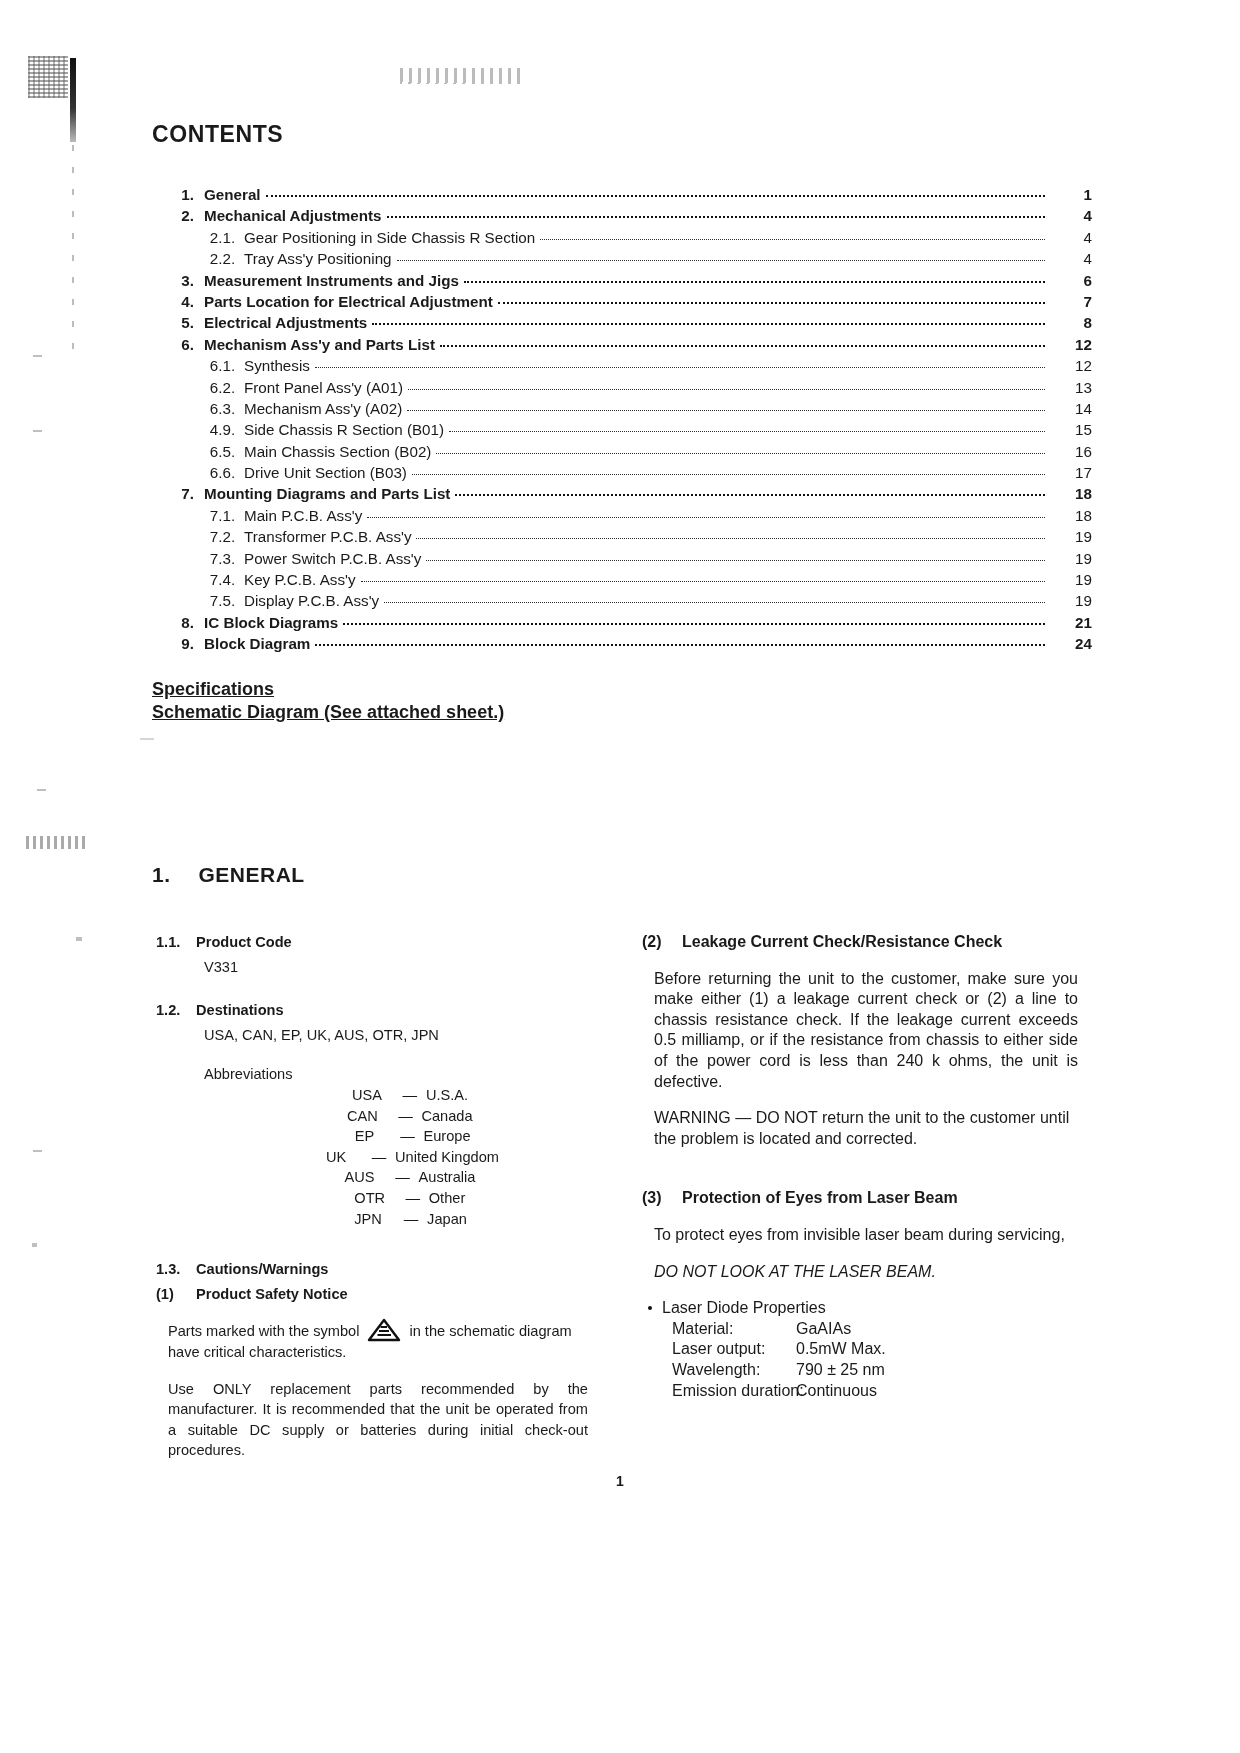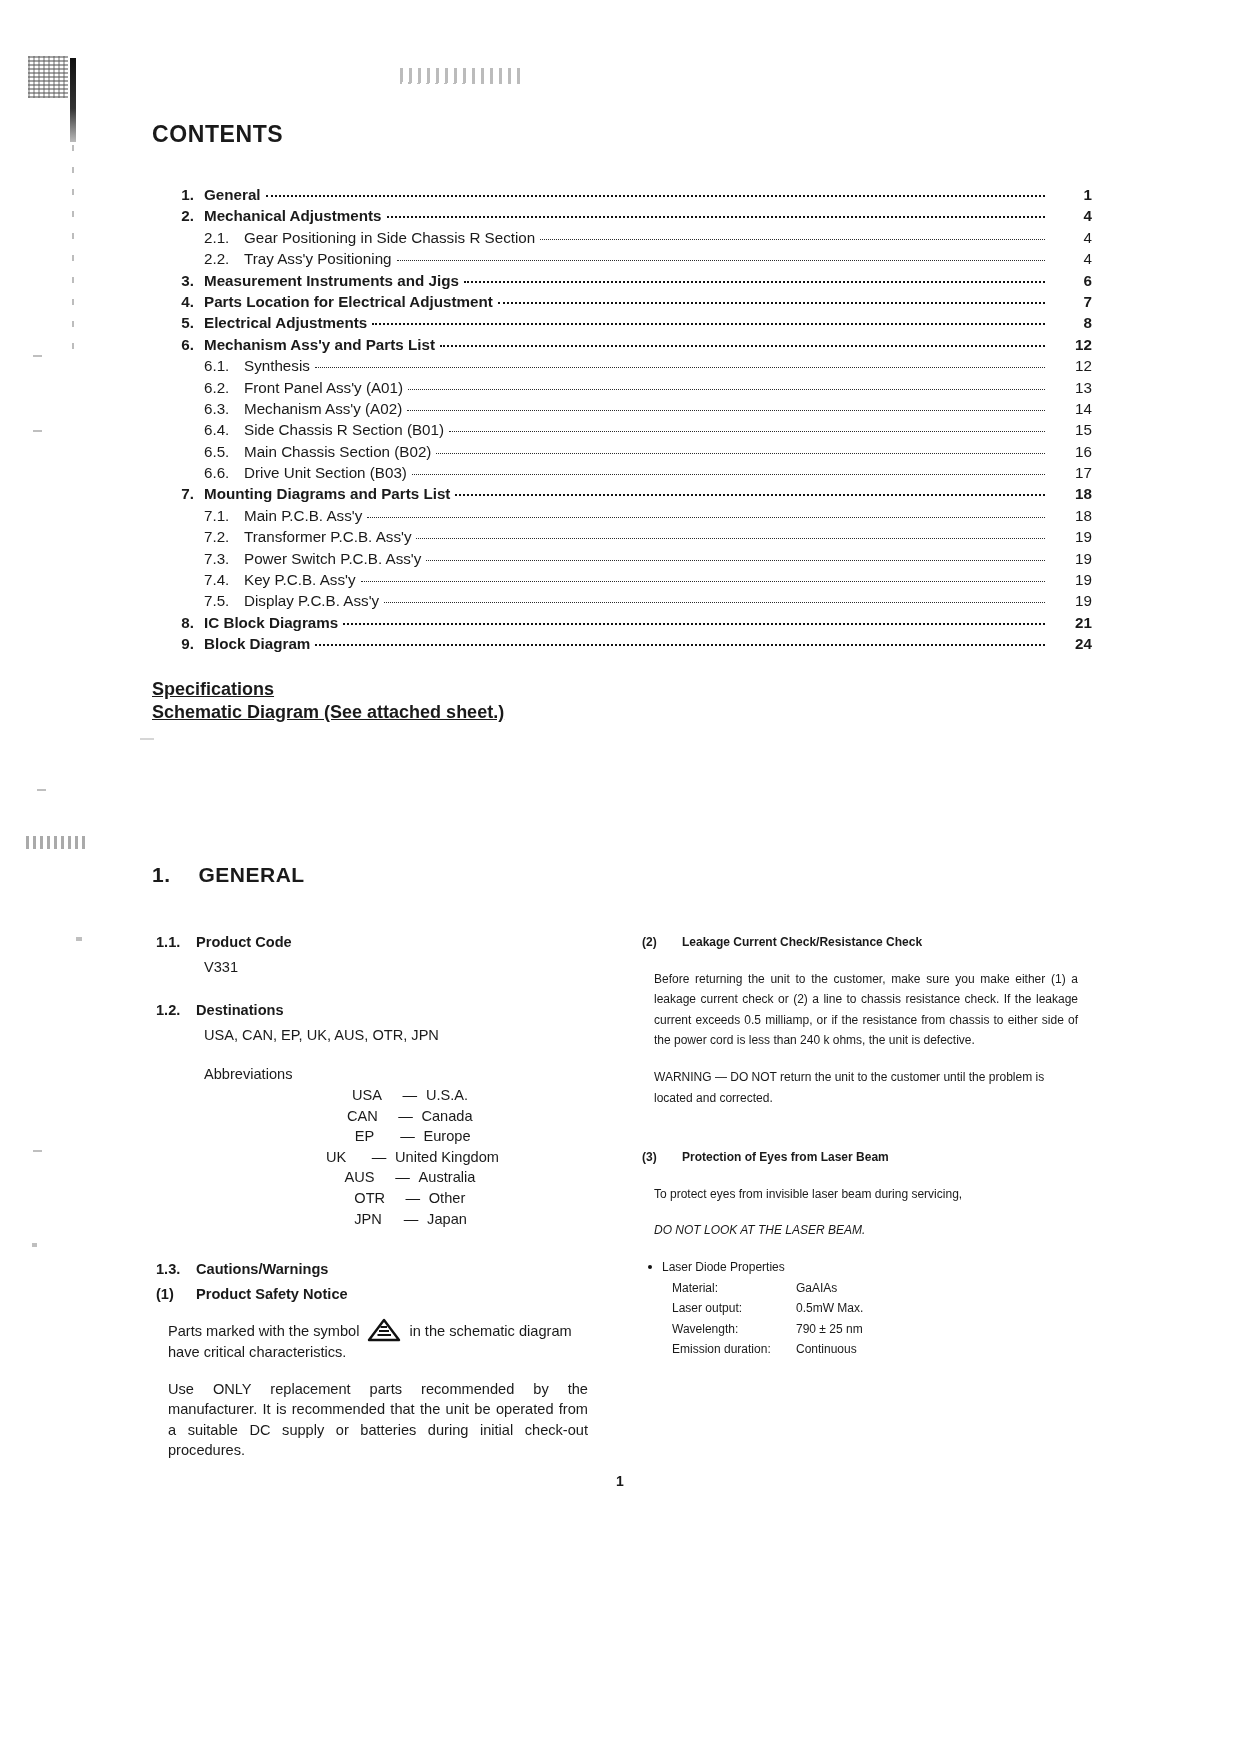--- a/index.html
+++ b/index.html
@@ -92,21 +92,21 @@
   .toc-row.lvl2 { font-weight: normal; }
 
   .toc-num {
     width: 42px;
     text-align: right;
     flex: 0 0 auto;
     padding-right: 10px;
   }
   .toc-row.lvl2 .toc-num {
     width: 92px;
-    text-align: left;
+    text-align: center;
     padding-left: 52px;
     padding-right: 3px;
     box-sizing: border-box;
   }
   .toc-label { flex: 0 0 auto; }
   .toc-leader {
     flex: 1 1 auto;
     margin: 0 3px 0 5px;
     position: relative;
     top: -3px;
@@ -146,21 +146,21 @@
     position: absolute;
     left: 152px; top: 925px;
     width: 452px;
     font-size: 14.6px;
     line-height: 20.6px;
   }
   .col-right {
     position: absolute;
     left: 638px; top: 925px;
     width: 456px;
-    font-size: 12px;
+    font-size: 16px;
     line-height: 20.6px;
   }
 
   .sub-head {
     font-weight: bold;
     margin: 4px;
   }
   .sub-head .sn { display: inline-block; min-width: 40px; }
   .indent-2 { padding-left: 52px; }
   .gap-md { height: 19px; }
@@ -284,21 +284,21 @@
         <span class="toc-leader"></span>
         <span class="toc-page">13</span>
       </div>
       <div class="toc-row lvl2">
         <span class="toc-num">6.3.</span>
         <span class="toc-label">Mechanism Ass'y (A02)</span>
         <span class="toc-leader"></span>
         <span class="toc-page">14</span>
       </div>
       <div class="toc-row lvl2">
-        <span class="toc-num">6.4.</span>
+        <span class="toc-num">4.9.</span>
         <span class="toc-label">Side Chassis R Section (B01)</span>
         <span class="toc-leader"></span>
         <span class="toc-page">15</span>
       </div>
       <div class="toc-row lvl2">
         <span class="toc-num">6.5.</span>
         <span class="toc-label">Main Chassis Section (B02)</span>
         <span class="toc-leader"></span>
         <span class="toc-page">16</span>
       </div>

